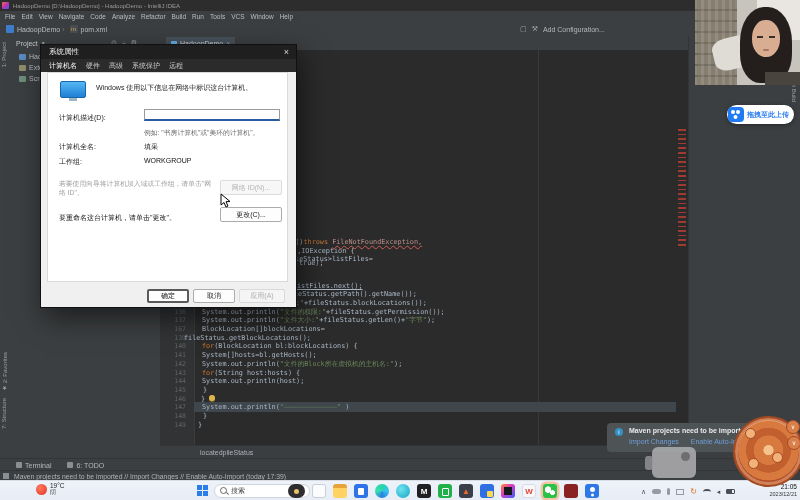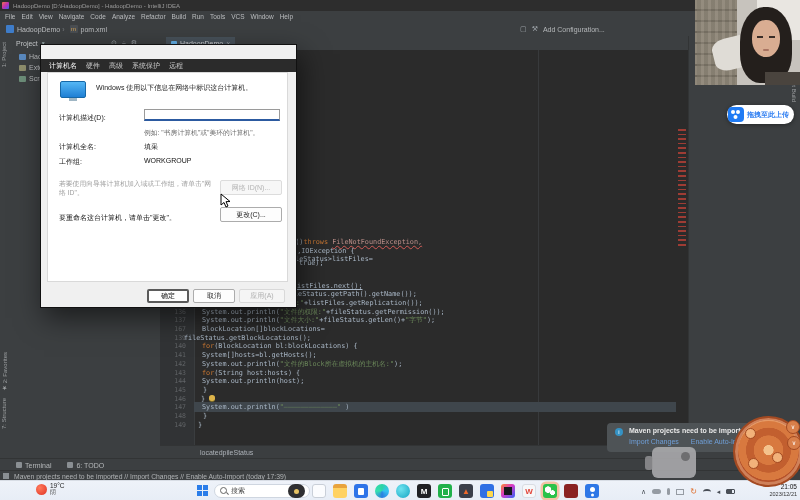--- a/index.html
+++ b/index.html
@@ -271,21 +271,21 @@
       <div class="codeline" style="left: 291px; top: 255.4px;"><span class="c-p">ileStatus&gt;listFiles=</span></div>
       <div class="lnum" style="top: 264.1px;">131</div>
       <div class="codeline" style="left: 299px; top: 259px;"><span class="c-p">true);</span></div>
       <div class="lnum" style="top: 272.8px;">132</div>
       <div class="codeline" style="left: 202px; top: 272.8px;"></div>
       <div class="lnum" style="top: 281.5px;">133</div>
       <div class="codeline" style="left: 297px; top: 281.5px; text-decoration: underline;"><span class="c-p">istFiles.next();</span></div>
       <div class="lnum" style="top: 290.2px;">134</div>
       <div class="codeline" style="left: 294px; top: 290.2px;"><span class="c-p">leStatus.getPath().getName());</span></div>
       <div class="lnum" style="top: 298.9px;">135</div>
-      <div class="codeline" style="left: 289px; top: 298.9px;"><span class="c-s">数:"</span><span class="c-p">+listFiles.getReplication());</span></div>
+      <div class="codeline" style="left: 289px; top: 298.9px;"><span class="c-s">数:"</span><span class="c-p">+fileStatus.blockLocations());</span></div>
       <div class="lnum" style="top: 307.6px;">136</div>
       <div class="codeline" style="left: 202px; top: 307.6px;"><span class="c-p">System.out.println(</span><span class="c-s">"文件的权限:"</span><span class="c-p">+fileStatus.getPermission());</span></div>
       <div class="lnum" style="top: 316.3px;">137</div>
       <div class="codeline" style="left: 202px; top: 316.3px;"><span class="c-p">System.out.println(</span><span class="c-s">"文件大小:"</span><span class="c-p">+fileStatus.getLen()+</span><span class="c-s">"字节"</span><span class="c-p">);</span></div>
       <div class="lnum" style="top: 325px;">167</div>
       <div class="codeline" style="left: 202px; top: 325px;"><span class="c-p">BlockLocation[]blockLocations=</span></div>
       <div class="lnum" style="top: 333.7px;">139</div>
       <div class="codeline" style="left: 184px; top: 333.7px;"><span class="c-p">fileStatus.getBlockLocations();</span></div>
       <div class="lnum" style="top: 342.4px;">140</div>
       <div class="codeline" style="left: 202px; top: 342.4px;"><span class="c-k">for</span><span class="c-p">(BlockLocation bl:blockLocations) {</span></div>
@@ -323,20 +323,24 @@
       <span class="bb-ico"></span>
       <span>6: TODO</span>
     </span>
   </div>
   <div class="statusbar">
     <span class="sb-ico"></span>
     <span class="sb-text">Maven projects need to be imported // Import Changes // Enable Auto-Import (today 17:39)</span>
   </div>
 
   <div id="dialog">
+    <div class="dlg-title">
+      <span>系统属性</span>
+      <span class="dlg-close">×</span>
+    </div>
     <div id="dtabs">
         <span class="dtab active">计算机名</span>
         <span class="dtab">硬件</span>
         <span class="dtab">高级</span>
         <span class="dtab">系统保护</span>
         <span class="dtab">远程</span>
       </div>
     <div class="dlg-page">
       <div class="mon-ico">
           <div class="mon-stand"></div>

